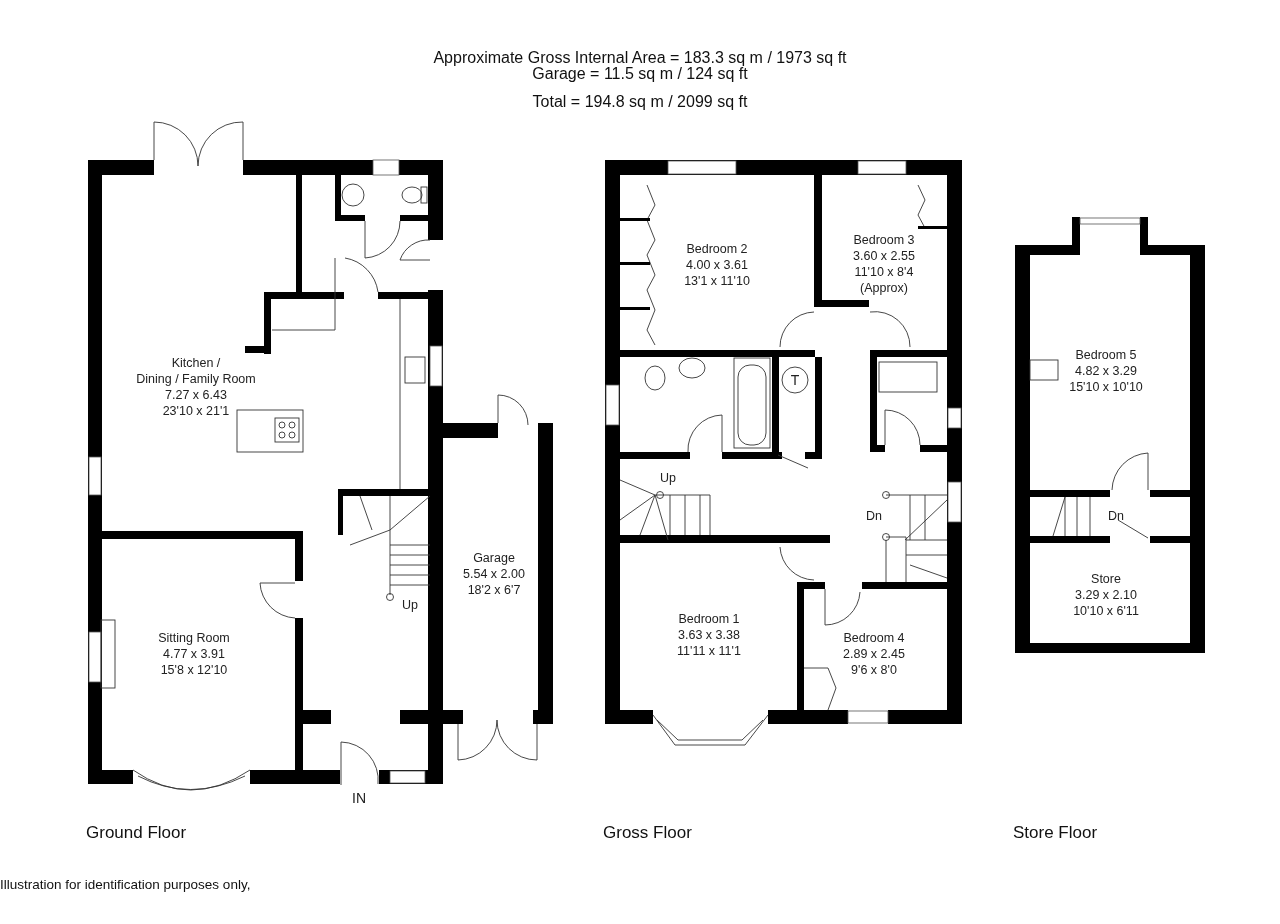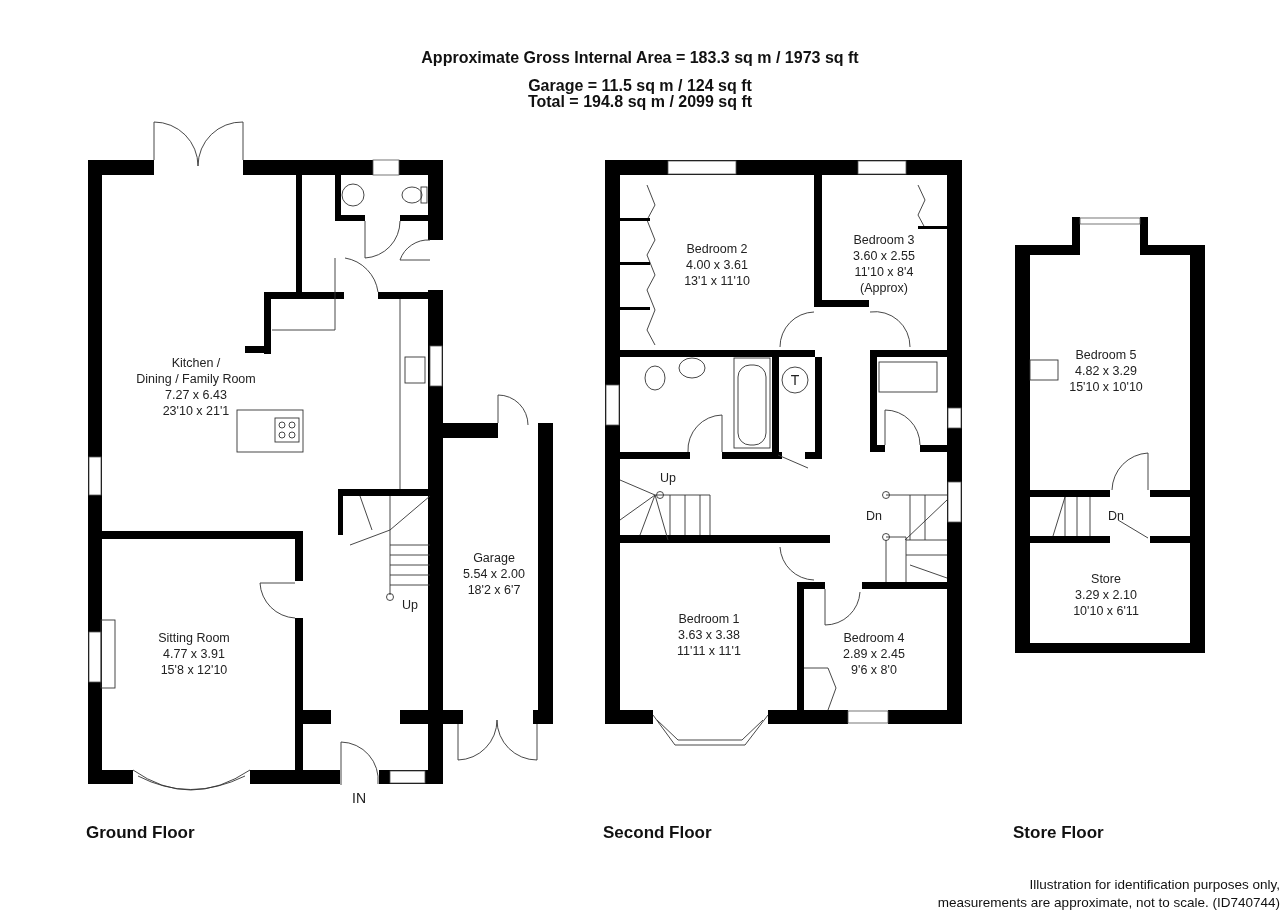--- a/index.html
+++ b/index.html
@@ -1,30 +1,30 @@
 <!DOCTYPE html>
 <html><head>
 <meta charset="utf-8">
 <style>
   html,body{margin:0;padding:0;background:#ffffff;}
   body{width:1280px;height:924px;position:relative;overflow:hidden;font-family:"Liberation Sans",sans-serif;color:#111;}
-  .hdr{position:absolute;left:0;width:1280px;text-align:center;font-size:16px;line-height:21px;font-weight:bold;}
-  .floor-label{position:absolute;font-weight:bold;font-size:17px;}
-  .foot{position:absolute;left:0;width:1280px;text-align:right;font-size:13.5px;line-height:18px;top:876px;}
+  .hdr{position:absolute;left:0;width:1280px;text-align:center;font-size:16px;line-height:21px;}
+  .floor-label{position:absolute;font-weight:normal;font-size:17px;}
+  .foot{position:absolute;left:0;width:1280px;text-align:left;font-size:13.5px;line-height:18px;top:876px;}
   svg{position:absolute;left:0;top:0;}
   .rl{font-family:"Liberation Sans",sans-serif;font-size:12.5px;fill:#222;text-anchor:middle;}
   .wall{fill:#000;}
   .thin{fill:none;stroke:#333;stroke-width:0.9;}
   .win{fill:#fff;stroke:#555;stroke-width:0.8;}
 </style>
 </head>
 <body>
 
 <div class="hdr" style="top:47px">Approximate Gross Internal Area = 183.3 sq m / 1973 sq ft</div>
-<div class="hdr" style="top:75px">Garage = 11.5 sq m / 124 sq ft</div>
+<div class="hdr" style="top:63px">Garage = 11.5 sq m / 124 sq ft</div>
 <div class="hdr" style="top:91px">Total = 194.8 sq m / 2099 sq ft</div>
 
 <svg width="1280" height="924" viewBox="0 0 1280 924">
 
   <g>
 
     <rect class="wall" x="88" y="160" width="66" height="15"></rect>
     <rect class="wall" x="243" y="160" width="200" height="15"></rect>
     <rect class="wall" x="88" y="160" width="14" height="622"></rect>
     <rect class="wall" x="428" y="160" width="15" height="80"></rect>
@@ -222,19 +222,18 @@
     <text class="rl" x="1106" y="391">15'10 x 10'10</text>
   </g>
   <g>
     <text class="rl" x="1106" y="583">Store</text>
     <text class="rl" x="1106" y="599">3.29 x 2.10</text>
     <text class="rl" x="1106" y="615">10'10 x 6'11</text>
   </g>
 </svg>
 
 <div class="floor-label" style="left:86px;top:823px">Ground Floor</div>
-<div class="floor-label" style="left:603px;top:823px">Second Floor</div>
+<div class="floor-label" style="left:603px;top:823px">Gross Floor</div>
 <div class="floor-label" style="left:1013px;top:823px">Store Floor</div>
 
 <div class="foot">
   <div>Illustration for identification purposes only,</div>
-  <div>measurements are approximate, not to scale. (ID740744)</div>
 </div>
 
 </body></html>

